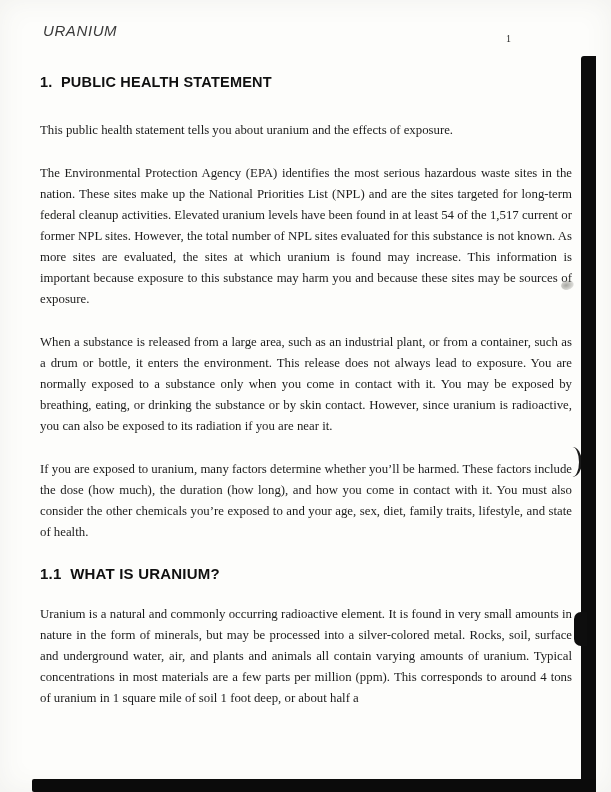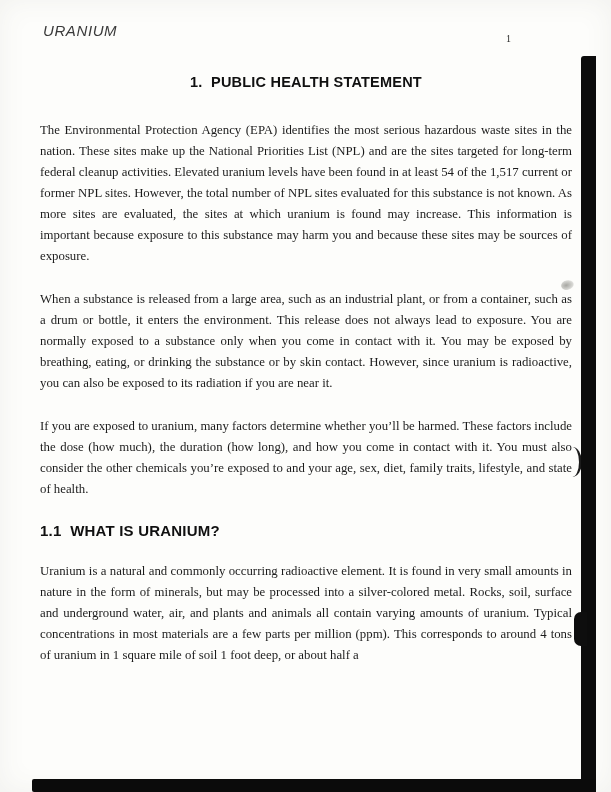--- a/index.html
+++ b/index.html
@@ -38,21 +38,20 @@
     position: absolute;
     left: 40px;
     top: 74px;
     width: 532px;
     color: #1c1c1c;
   }
   .title {
     font-family: "Liberation Sans", sans-serif;
     font-weight: bold;
     font-size: 14.5px;
-    text-align: center;
     letter-spacing: 0.2px;
     margin: 0 0 30px 0;
     color: #101010;
   }
   .para {
     font-size: 12.8px;
     line-height: 21px;
     text-align: justify;
     margin: 0 0 22px 0;
   }
@@ -118,20 +117,21 @@
 <div class="page">
 
   <div class="running-header">URANIUM</div>
 
   <div class="page-number">1</div>
 
   <div class="content">
 
     <h1 class="title">1.&nbsp; PUBLIC HEALTH STATEMENT</h1>
 
+    <p class="para">This public health statement tells you about uranium and the effects of exposure.</p>
 
     <p class="para">The Environmental Protection Agency (EPA) identifies the most serious hazardous waste sites in the nation. These sites make up the National Priorities List (NPL) and are the sites targeted for long-term federal cleanup activities. Elevated uranium levels have been found in at least 54 of the 1,517 current or former NPL sites. However, the total number of NPL sites evaluated for this substance is not known. As more sites are evaluated, the sites at which uranium is found may increase. This information is important because exposure to this substance may harm you and because these sites may be sources of exposure.</p>
 
     <p class="para">When a substance is released from a large area, such as an industrial plant, or from a container, such as a drum or bottle, it enters the environment. This release does not always lead to exposure. You are normally exposed to a substance only when you come in contact with it. You may be exposed by breathing, eating, or drinking the substance or by skin contact. However, since uranium is radioactive, you can also be exposed to its radiation if you are near it.</p>
 
     <p class="para">If you are exposed to uranium, many factors determine whether you’ll be harmed. These factors include the dose (how much), the duration (how long), and how you come in contact with it. You must also consider the other chemicals you’re exposed to and your age, sex, diet, family traits, lifestyle, and state of health.</p>
 
     <h2 class="section-heading">1.1&nbsp; WHAT IS URANIUM?</h2>
 
     <p class="para">Uranium is a natural and commonly occurring radioactive element. It is found in very small amounts in nature in the form of minerals, but may be processed into a silver-colored metal. Rocks, soil, surface and underground water, air, and plants and animals all contain varying amounts of uranium. Typical concentrations in most materials are a few parts per million (ppm). This corresponds to around 4 tons of uranium in 1 square mile of soil 1 foot deep, or about half a</p>

